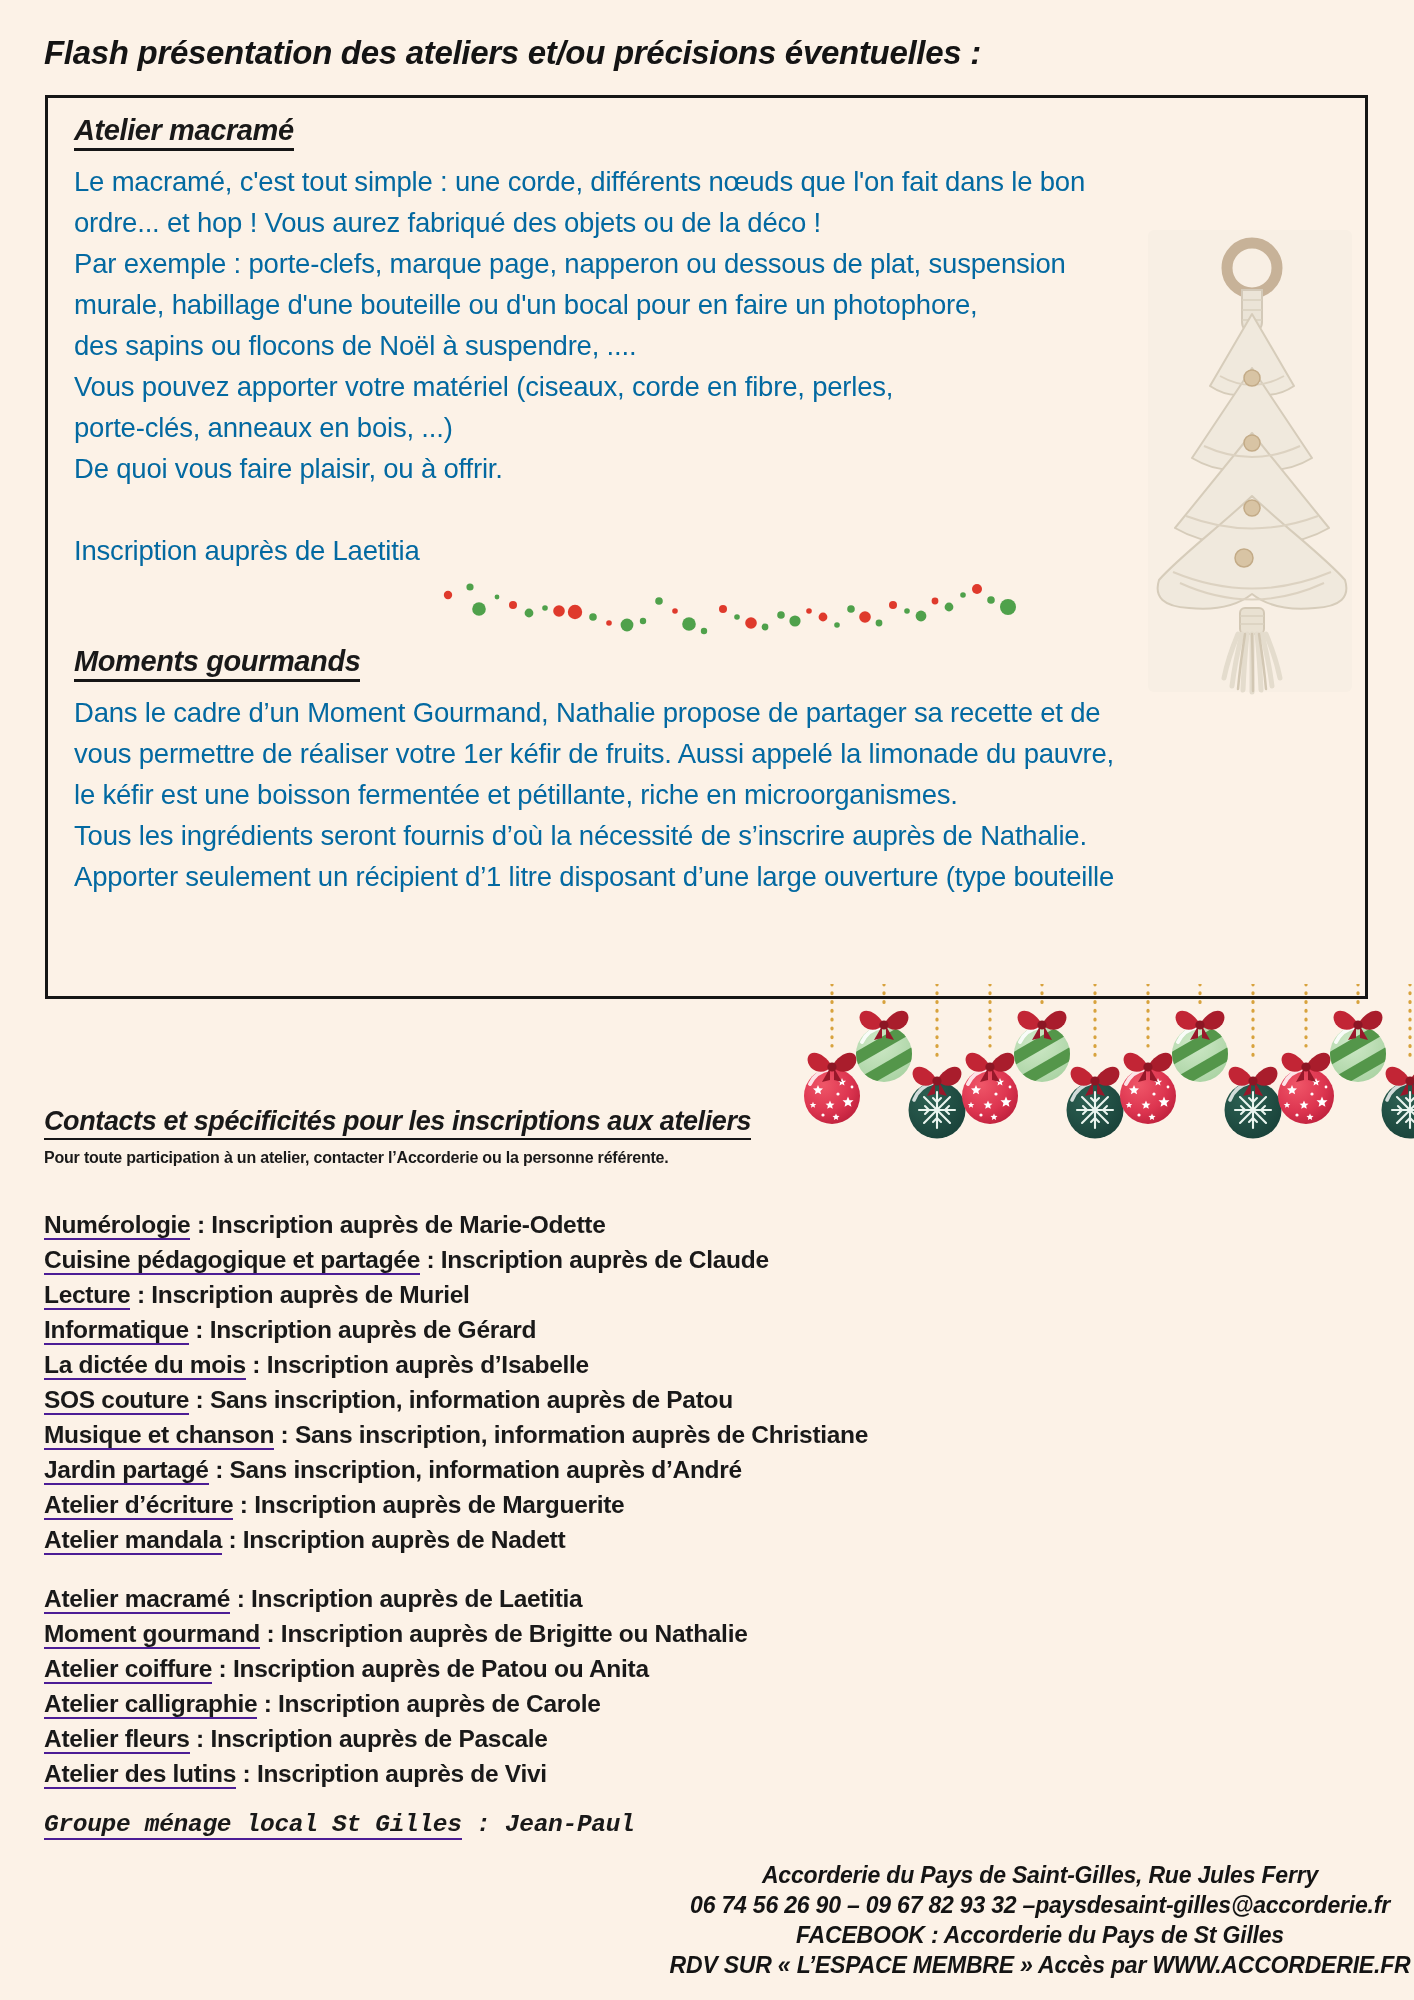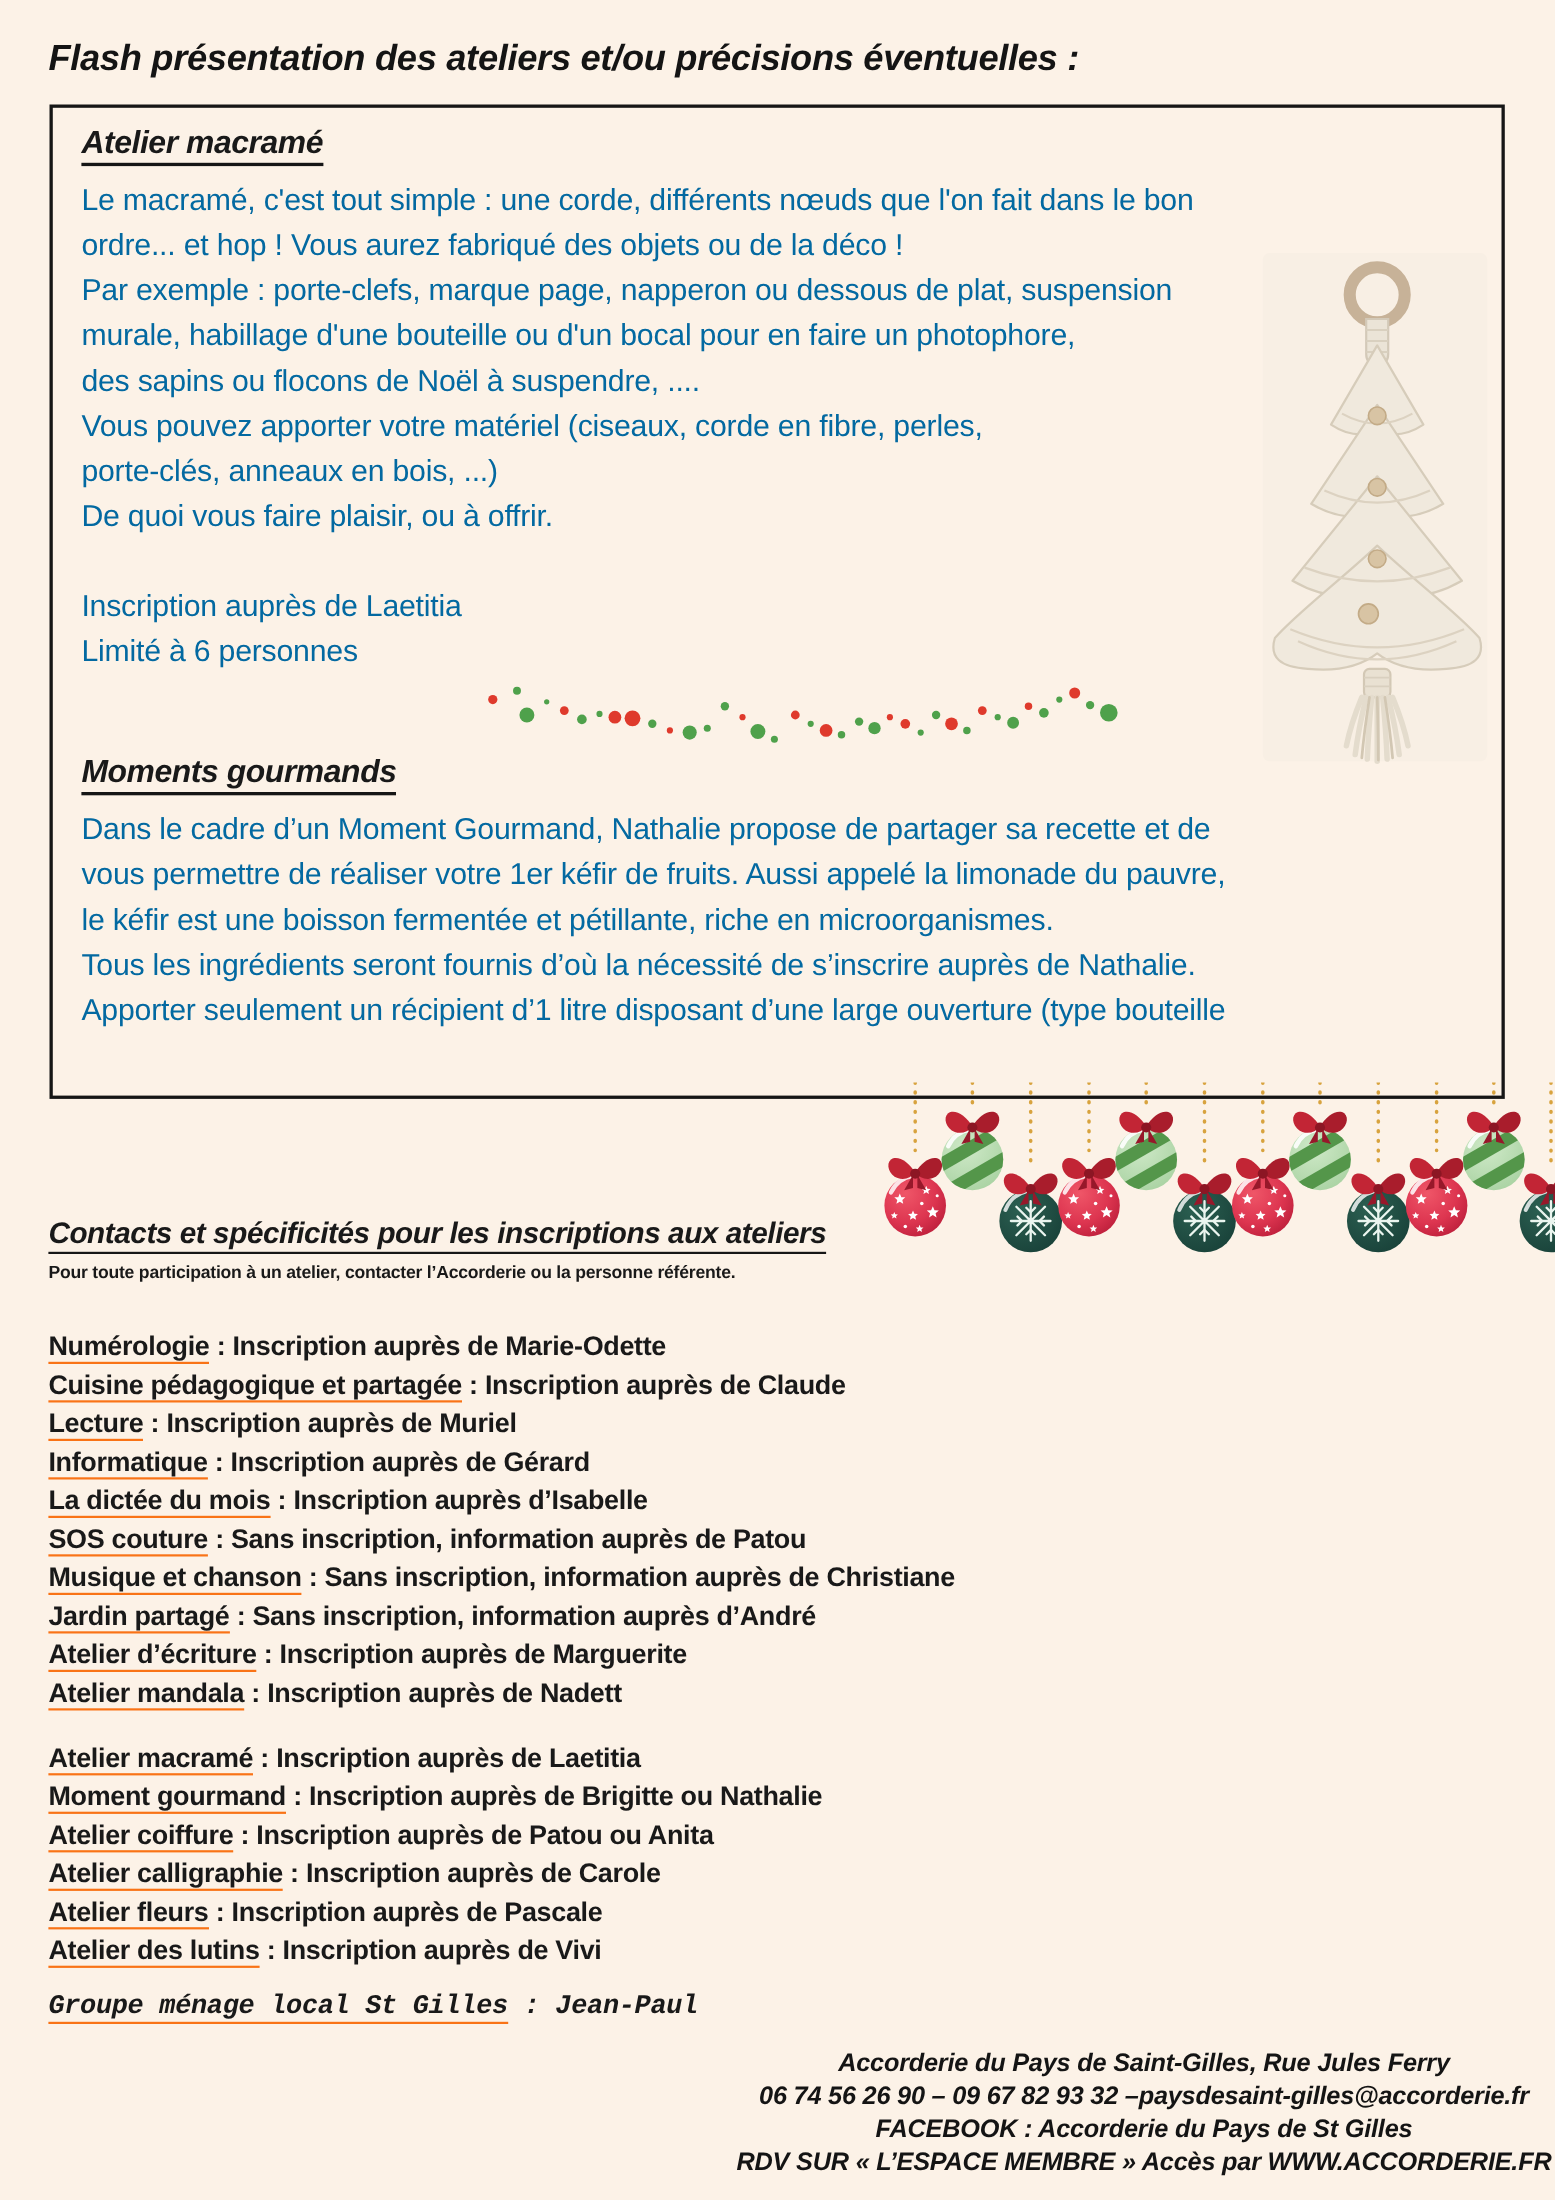--- a/index.html
+++ b/index.html
@@ -28,21 +28,21 @@
   .tree-photo { position:absolute; left:1146px; top:228px; }
   .baubles { position:absolute; left:792px; top:984px; }
 
   .contacts { position:absolute; left:44px; top:1106px; width:1160px; }
   .contacts-heading { margin:0; font-size:27px; font-weight:bold; font-style:italic; letter-spacing:-0.4px; }
   .contacts-heading .hd-u { display:inline-block; border-bottom:2.5px solid #161616; padding-bottom:1px; }
   .contacts-sub { margin:9px 0 0 0; font-size:16px; font-weight:bold; letter-spacing:-0.2px; }
   .contact-list { margin-top:40px; }
   .contact-list.second { margin-top:24px; }
   .contact-line { font-size:24.5px; font-weight:bold; line-height:35px; letter-spacing:-0.3px; white-space:nowrap; }
-  .contact-label { border-bottom:2px solid #f97316; padding-bottom:0px; }
+  .contact-label { border-bottom:2px solid #4c1d95; padding-bottom:0px; }
   .menage-line { margin-top:16px; font-size:24.5px; font-weight:bold; font-style:italic; line-height:35px; letter-spacing:-0.3px;font-family:Liberation Mono, monospace; }
 
   .footer {
     position:absolute; left:640px; top:1860px; width:800px; text-align:center;
     font-size:23px; font-weight:bold; font-style:italic; line-height:30px; letter-spacing:-0.2px;
     color:#141414;
   }
 </style>
 </head>
 <body>
@@ -58,21 +58,20 @@
         <div class="line">ordre... et hop ! Vous aurez fabriqué des objets ou de la déco !</div>
         <div class="line">Par exemple : porte-clefs, marque page, napperon ou dessous de plat, suspension</div>
         <div class="line">murale, habillage d'une bouteille ou d'un bocal pour en faire un photophore,</div>
         <div class="line">des sapins ou flocons de Noël à suspendre, ....</div>
         <div class="line">Vous pouvez apporter votre matériel (ciseaux, corde en fibre, perles,</div>
         <div class="line">porte-clés, anneaux en bois, ...)</div>
         <div class="line">De quoi vous faire plaisir, ou à offrir.</div>
       </div>
     <div class="body-lines inscription-block">
       <div class="line">Inscription auprès de Laetitia</div>
-      <div class="line">Limité à 6 personnes</div>
     </div>
 
     <svg class="confetti" width="580" height="56" viewBox="0 0 580 56">
       <g>
         <circle cx="6" cy="14" r="4.2" fill="#df3a2c"></circle>
           <circle cx="28" cy="6" r="3.6" fill="#4fa14b"></circle>
         <circle cx="37" cy="28" r="6.8" fill="#4fa14b"></circle>
           <circle cx="55" cy="16" r="2.4" fill="#4fa14b"></circle>
         <circle cx="71" cy="24" r="4.0" fill="#df3a2c"></circle>
           <circle cx="87" cy="32" r="4.4" fill="#4fa14b"></circle>

